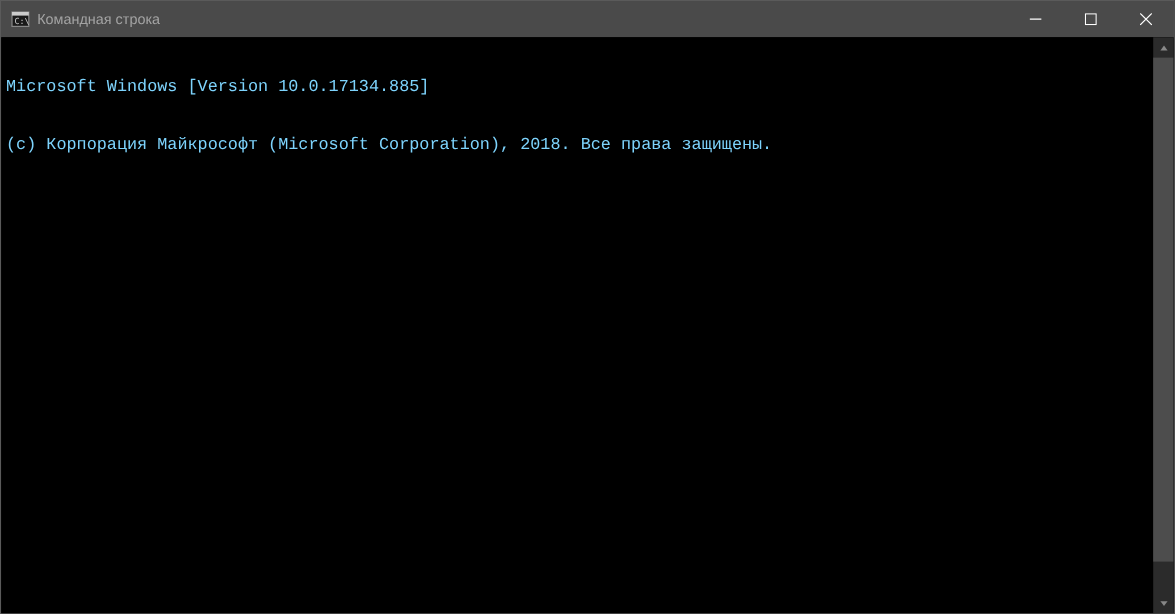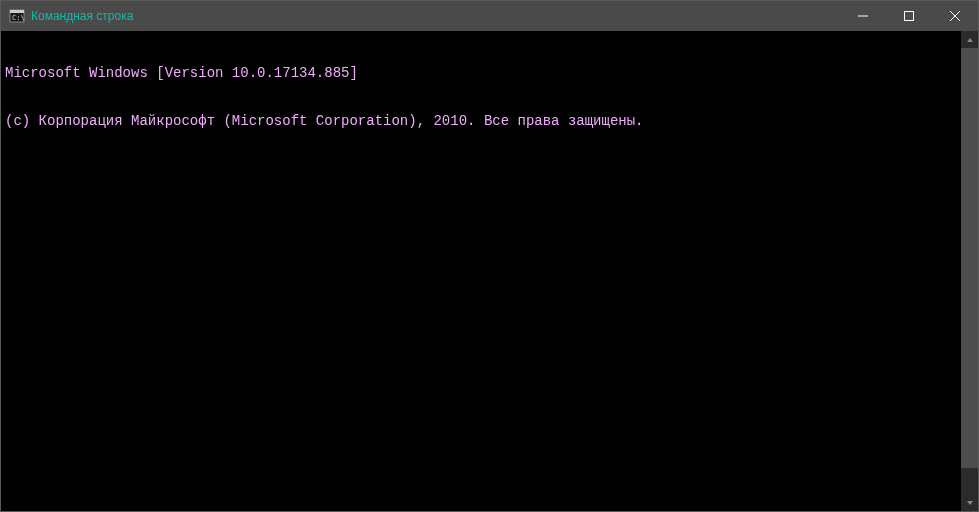--- a/index.html
+++ b/index.html
@@ -38,21 +38,21 @@
       display: flex;
       align-items: center;
       justify-content: center;
     }
     .titlebar-icon svg {
       width: 16px;
       height: 16px;
     }
     .titlebar-title {
       flex: 1;
-      color: #14b8a6;
+      color: #a3a3a3;
     }
     .window-controls {
       display: flex;
       height: 100%;
     }
     .win-btn {
       width: 46px;
       height: 30px;
       display: flex;
       align-items: center;
@@ -66,21 +66,21 @@
     }
     .terminal-wrapper {
       flex: 1;
       display: flex;
       background: #000000;
       overflow: hidden;
     }
     .terminal {
       flex: 1;
       background: #000000;
-      color: #f0abfc;
+      color: #7dd3fc;
       font-family: Consolas, "Courier New", monospace;
       font-size: 14px;
       line-height: 16px;
       padding: 2px 4px;
       white-space: pre;
       overflow: hidden;
     }
     .terminal-line {
       display: block;
       min-height: 16px;
@@ -159,21 +159,21 @@
         <svg viewBox="0 0 10 10">
             <line x1="0" y1="0" x2="10" y2="10" stroke="#fff" stroke-width="1"></line>
             <line x1="10" y1="0" x2="0" y2="10" stroke="#fff" stroke-width="1"></line>
           </svg>
       </div>
     </div>
   </div>
   <div class="terminal-wrapper">
     <div class="terminal">
       <span class="terminal-line">Microsoft Windows [Version 10.0.17134.885]</span>
-      <span class="terminal-line">(c) Корпорация Майкрософт (Microsoft Corporation), 2010. Все права защищены.</span>
+      <span class="terminal-line">(c) Корпорация Майкрософт (Microsoft Corporation), 2018. Все права защищены.</span>
       <span class="terminal-line"></span>
     </div>
     <div class="scrollbar">
       <div class="scroll-arrow up">
         <svg viewBox="0 0 8 8">
             <polygon points="4,2 7,6 1,6"></polygon>
           </svg>
       </div>
       <div class="scroll-thumb"></div>
       <div class="scroll-arrow down">

